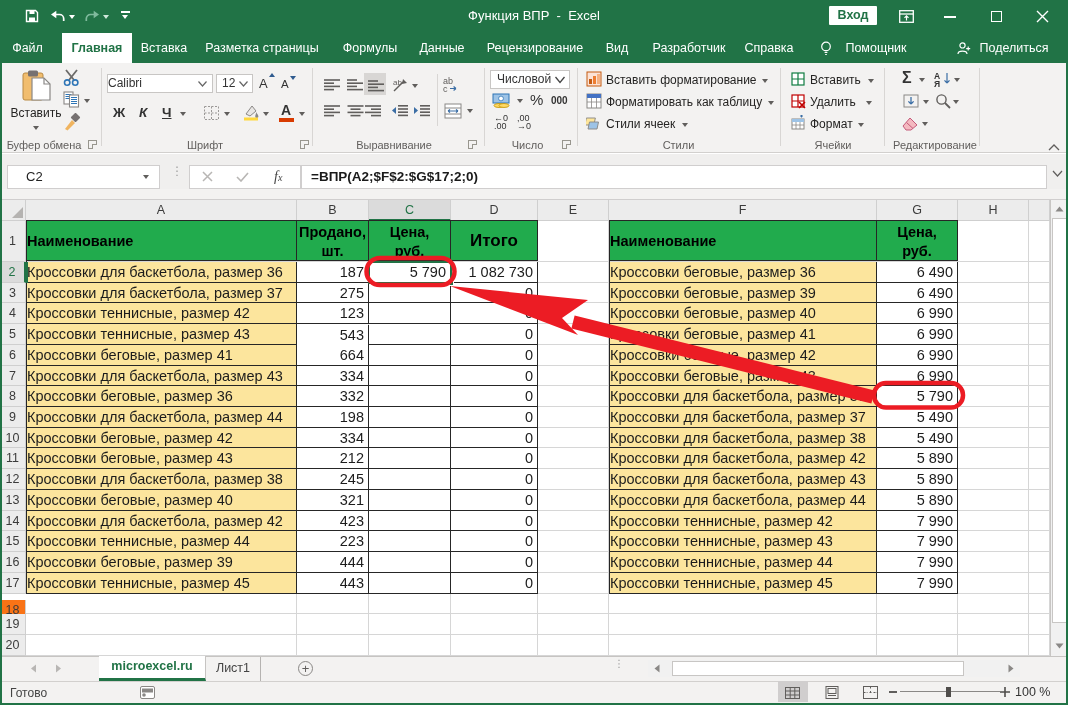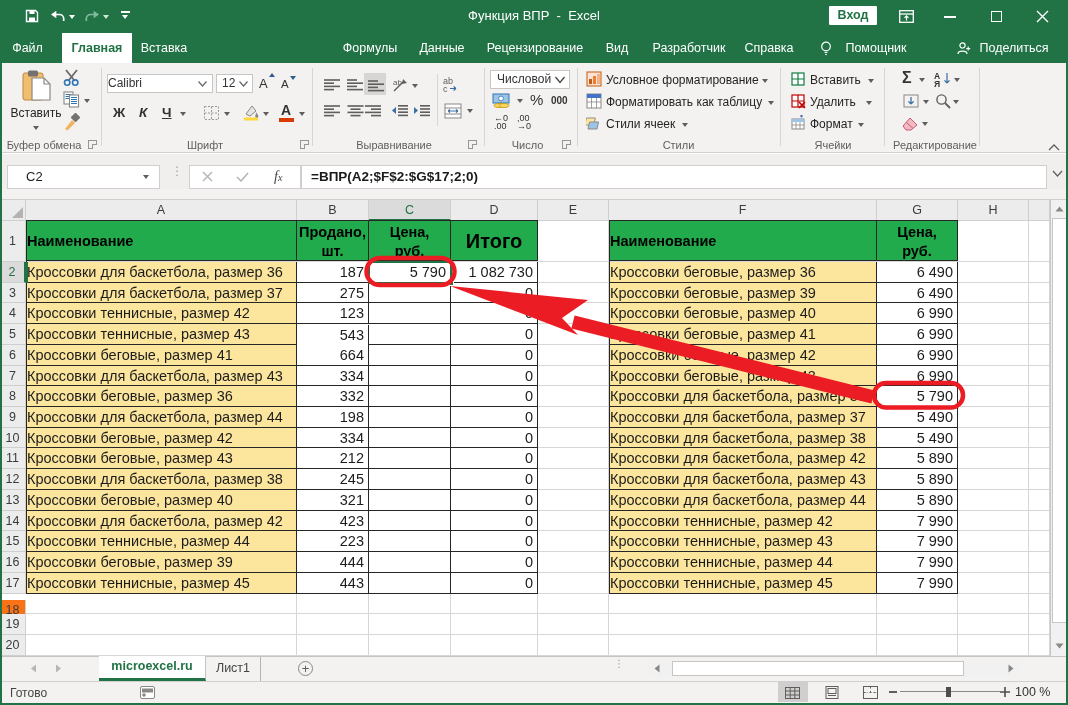--- a/index.html
+++ b/index.html
@@ -62,20 +62,21 @@
       <div class="abs" style="left:944px;top:16px;width:12px;height:1.6px;background:#fff"></div>
       <div class="abs" style="left:991px;top:11px;width:11px;height:11px;border:1.4px solid #fff"></div>
       <svg class="abs" style="left:1036px;top:10px" width="13" height="13" viewBox="0 0 13 13">
         <path d="M1 1 L12 12 M12 1 L1 12" stroke="#fff" stroke-width="1.4"></path>
       </svg>
     </div>
     <div class="tabrow">
       <div class="tab" style="left:5px;width:45px">Файл</div>
       <div class="tab active" style="left:62px;width:70px">Главная</div>
       <div class="tab" style="left:138px;width:52px">Вставка</div>
+      <div class="tab" style="left:204px;width:116px">Разметка страницы</div>
       <div class="tab" style="left:339px;width:62px">Формулы</div>
       <div class="tab" style="left:414px;width:56px">Данные</div>
       <div class="tab" style="left:485px;width:100px">Рецензирование</div>
       <div class="tab" style="left:598px;width:38px">Вид</div>
       <div class="tab" style="left:649px;width:80px">Разработчик</div>
       <div class="tab" style="left:742px;width:54px">Справка</div>
       <div class="tab" style="left:843px;width:66px">Помощник</div>
       <div class="tab" style="left:975px;width:78px">Поделиться</div>
       <svg class="abs" style="left:820px;top:8px" width="12" height="16" viewBox="0 0 12 16">
         <circle cx="6" cy="5.5" r="4.3" fill="none" stroke="#fff" stroke-width="1.2"></circle>
@@ -244,21 +245,21 @@
     <svg class="abs" style="left:516px;top:113px" width="22" height="16" viewBox="0 0 22 16">
       <text x="1" y="8" font-size="9" fill="#333" font-family="Liberation Sans">,00</text>
       <text x="1" y="15.5" font-size="9" fill="#333" font-family="Liberation Sans">→0</text>
     </svg>
     <svg class="abs" style="left:586px;top:71px" width="16" height="16" viewBox="0 0 16 16">
       <rect x="1" y="1" width="14" height="14" fill="#fbe2d5" stroke="#c55a11" stroke-width="1"></rect>
       <rect x="3" y="8" width="3" height="5" fill="#c55a11"></rect>
       <rect x="7" y="5" width="3" height="8" fill="#ed7d31"></rect>
       <rect x="11" y="3" width="3" height="10" fill="#f4b183"></rect>
     </svg>
-    <div class="ric" style="left:606px;top:73px">Условное форматирование</div>
+    <div class="ric" style="left:606px;top:73px">Вставить форматирование</div>
     <div class="dd abs" style="left:762px;top:79px"></div>
     <svg class="abs" style="left:586px;top:93px" width="16" height="16" viewBox="0 0 16 16">
       <rect x="1" y="1" width="14" height="14" fill="#fff" stroke="#8a8886" stroke-width="1"></rect>
       <rect x="1" y="1" width="14" height="4" fill="#4472c4"></rect>
       <path d="M1 9 h14 M5.5 5 v10 M10.5 5 v10" stroke="#8a8886" stroke-width="0.8"></path>
     </svg>
     <div class="ric" style="left:606px;top:95px">Форматировать как таблицу</div>
     <div class="dd abs" style="left:768px;top:101px"></div>
     <svg class="abs" style="left:586px;top:115px" width="16" height="16" viewBox="0 0 16 16">
       <rect x="1" y="3" width="9" height="7" fill="#ffe699" stroke="#8a8886" stroke-width="0.9" transform="skewX(-12)"></rect>
@@ -391,21 +392,21 @@
     <div class="gl-v" style="left:957px;top:221px;height:435px"></div>
     <div class="gl-v" style="left:1028px;top:221px;height:435px"></div>
     <div class="gl-v" style="left:1049px;top:221px;height:435px"></div>
     <div class="abs" style="left:26px;top:220px;width:512px;height:1px;background:#262626"></div>
     <div class="abs" style="left:26px;top:220px;width:1px;height:373.5px;background:#262626"></div>
     <div class="abs" style="left:609px;top:220px;width:349px;height:1px;background:#262626"></div>
     <div class="abs" style="left:609px;top:220px;width:1px;height:373.5px;background:#262626"></div>
     <div class="cell txt" style="left:27px;top:221px;width:270px;height:40px;line-height:40px;background:#21ab4d;font-size:14.5px;border-right:1px solid #262626;border-bottom:1px solid #262626;font-weight:bold;color:#000;">Наименование</div>
     <div class="cell " style="left:297px;top:221px;width:72px;height:40px;line-height:19px;background:#21ab4d;font-size:14.5px;border-right:1px solid #262626;border-bottom:1px solid #262626;font-weight:bold;color:#000;text-align:center;padding-top:2px;">Продано,<br>шт.</div>
     <div class="cell " style="left:369px;top:221px;width:82px;height:40px;line-height:19px;background:#21ab4d;font-size:14.5px;border-right:1px solid #262626;border-bottom:1px solid #262626;font-weight:bold;color:#000;text-align:center;padding-top:2px;">Цена,<br>руб.</div>
-    <div class="cell " style="left:451px;top:221px;width:87px;height:40px;line-height:40px;background:#21ab4d;font-size:20px;border-right:1px solid #262626;border-bottom:1px solid #262626;font-weight:bold;color:#000;text-align:center;">Итого</div>
+    <div class="cell " style="left:451px;top:221px;width:87px;height:40px;line-height:40px;background:#21ab4d;font-size:17px;border-right:1px solid #262626;border-bottom:1px solid #262626;font-weight:bold;color:#000;text-align:center;">Итого</div>
     <div class="cell txt" style="left:610px;top:221px;width:267px;height:40px;line-height:40px;background:#21ab4d;font-size:14.5px;border-right:1px solid #262626;border-bottom:1px solid #262626;font-weight:bold;color:#000;">Наименование</div>
     <div class="cell " style="left:877px;top:221px;width:81px;height:40px;line-height:19px;background:#21ab4d;font-size:14.5px;border-right:1px solid #262626;border-bottom:1px solid #262626;font-weight:bold;color:#000;text-align:center;padding-top:2px;">Цена,<br>руб.</div>
     <div class="cell txt" style="left:27px;top:262.0px;width:270px;height:20.72px;line-height:20.72px;background:#fce59d;border-right:1px solid #262626;border-bottom:1px solid #262626;">Кроссовки для баскетбола, размер 36</div>
     <div class="cell num" style="left:297px;top:262.0px;width:72px;height:20.72px;line-height:20.72px;background:#fff;border-right:1px solid #262626;border-bottom:1px solid #262626;">187</div>
     <div class="cell num" style="left:369px;top:262.0px;width:82px;height:20.72px;line-height:20.72px;background:#fff;border-right:1px solid #262626;border-bottom:1px solid #262626;">5 790</div>
     <div class="cell num" style="left:451px;top:262.0px;width:87px;height:20.72px;line-height:20.72px;background:#fff;border-right:1px solid #262626;border-bottom:1px solid #262626;">1 082 730</div>
     <div class="cell txt" style="left:27px;top:282.72px;width:270px;height:20.72px;line-height:20.72px;background:#fce59d;border-right:1px solid #262626;border-bottom:1px solid #262626;">Кроссовки для баскетбола, размер 37</div>
     <div class="cell num" style="left:297px;top:282.72px;width:72px;height:20.72px;line-height:20.72px;background:#fff;border-right:1px solid #262626;border-bottom:1px solid #262626;">275</div>
     <div class="cell num" style="left:369px;top:282.72px;width:82px;height:20.72px;line-height:20.72px;background:#fff;border-right:1px solid #262626;border-bottom:1px solid #262626;"></div>
     <div class="cell num" style="left:451px;top:282.72px;width:87px;height:20.72px;line-height:20.72px;background:#fff;border-right:1px solid #262626;border-bottom:1px solid #262626;">0</div>

